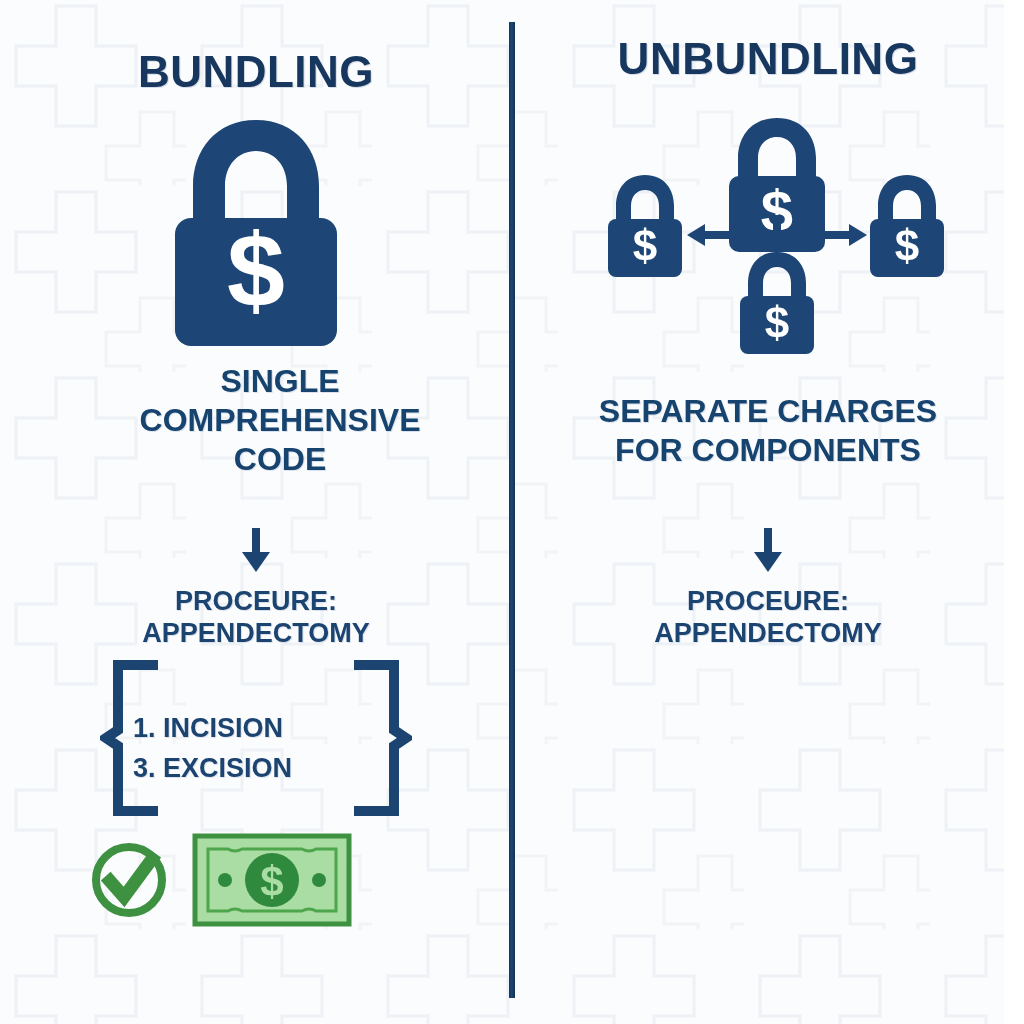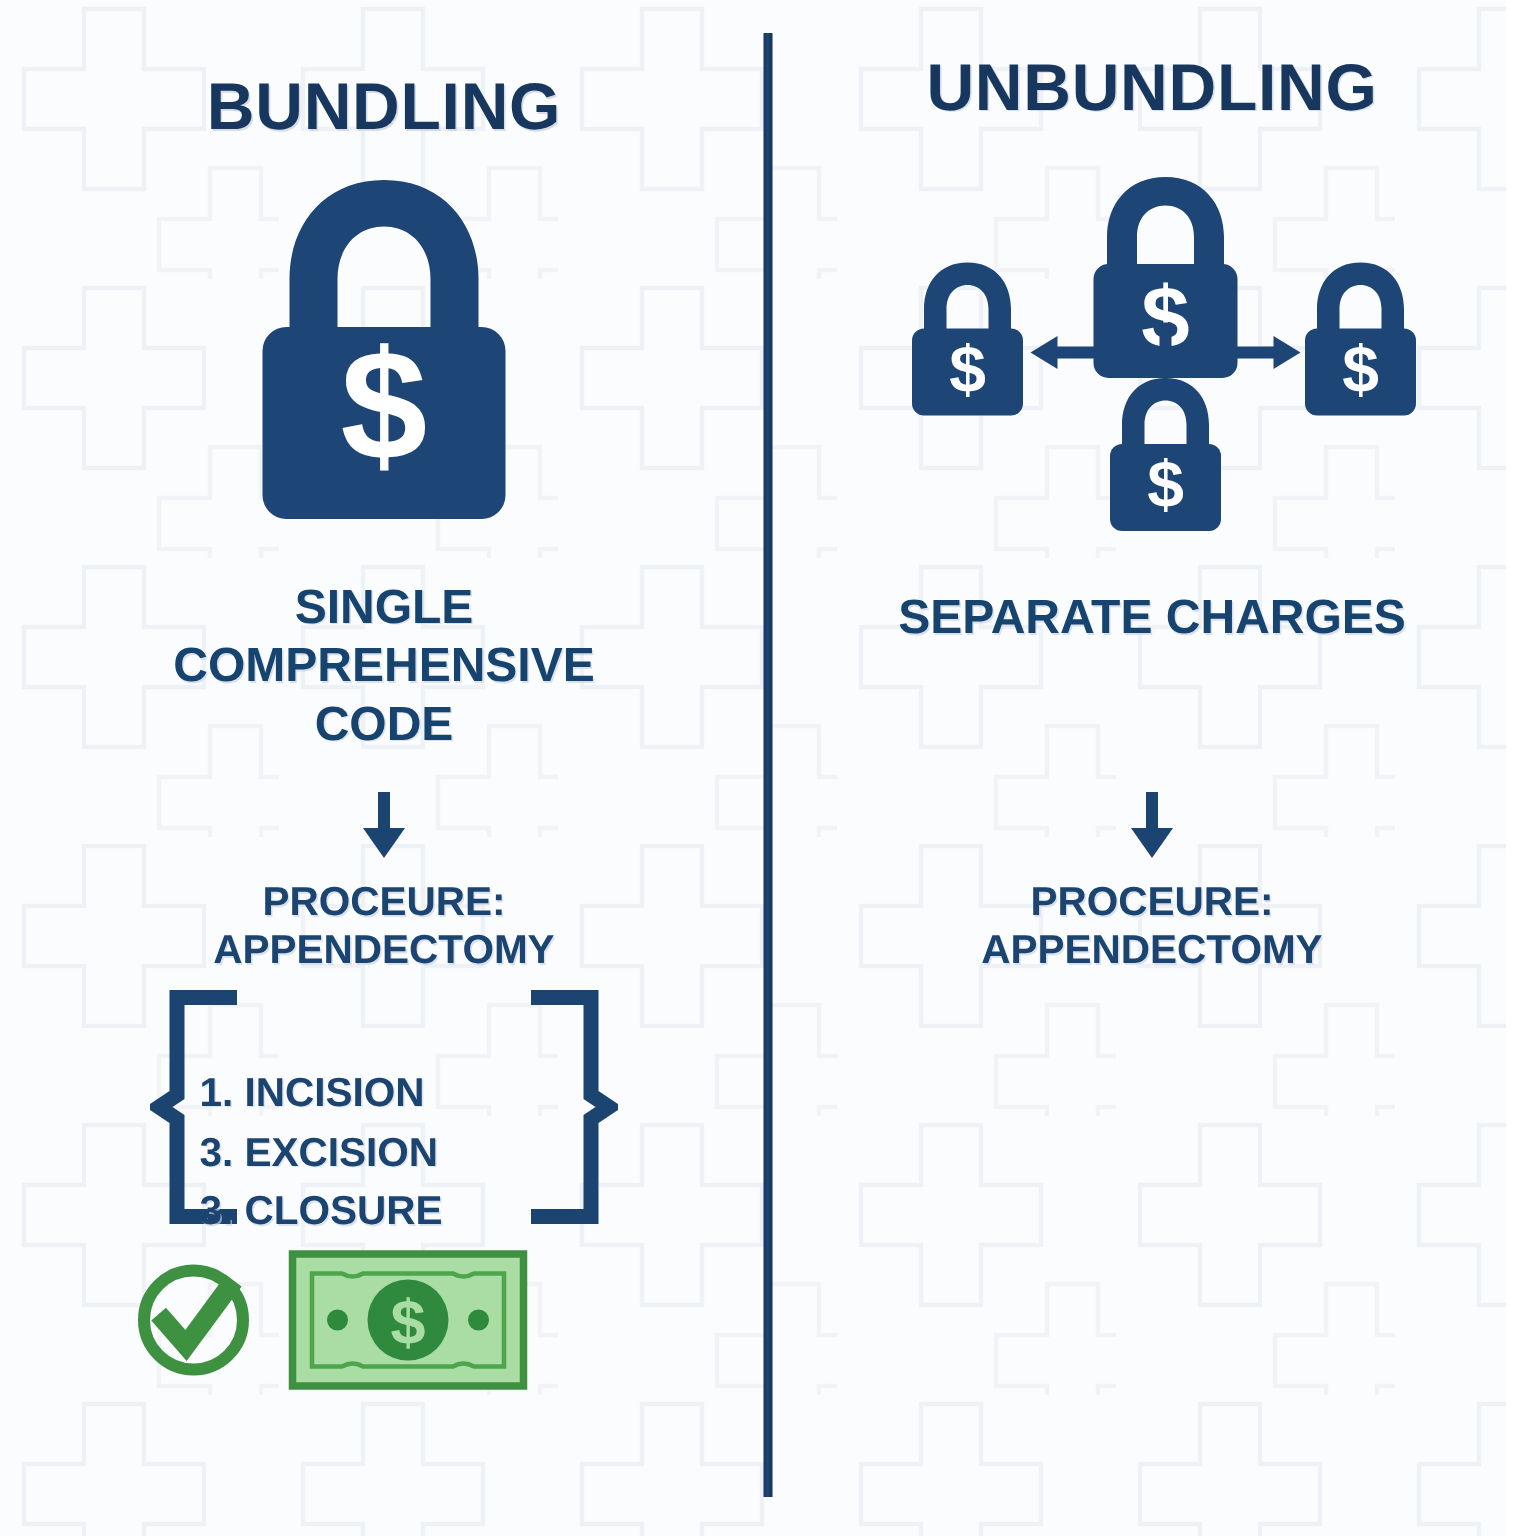--- a/index.html
+++ b/index.html
@@ -65,21 +65,21 @@
     position: absolute;
     left: 0;
     width: 512px;
     text-align: center;
     font-size: 32px;
     font-weight: 700;
     line-height: 1.22;
     color: #17436f;
     text-shadow: 1px 1px 0 rgba(205,214,226,0.7);
   }
-  #subhead-left  { top: 385px; }
+  #subhead-left  { top: 362px; margin-left: 24px; }
   #subhead-right { top: 392px; }
 
   .proc-label {
     position: absolute;
     left: 0;
     width: 512px;
     text-align: center;
     font-size: 27px;
     font-weight: 700;
     line-height: 1.2;
@@ -188,21 +188,20 @@
     </div>
 
     <svg id="bracket-left" width="312" height="156" viewBox="0 0 312 156">
       <path d="M58 5 L18 5 L18 70 L6 78 L18 86 L18 151 L58 151" fill="none" stroke="#1b4470" stroke-width="10" stroke-linejoin="miter"></path>
       <path d="M254 5 L294 5 L294 70 L306 78 L294 86 L294 151 L254 151" fill="none" stroke="#1b4470" stroke-width="10" stroke-linejoin="miter"></path>
     </svg>
 
     <div id="steps-left" class="steps">
       <span class="step-row">1. INCISION</span>
       <span class="step-row">3. EXCISION</span>
-      <span class="step-row">3. CLOSURE</span>
     </div>
 
     <div id="verdict-left">
       <svg width="82" height="82" viewBox="0 0 82 82">
         <circle cx="41" cy="41" r="33" fill="none" stroke="#3f9142" stroke-width="8"></circle>
         <path d="M22 42 L36 58 L64 20" fill="none" stroke="#3f9142" stroke-width="13" stroke-linecap="square" stroke-linejoin="miter"></path>
       </svg>
 
       <svg width="160" height="94" viewBox="0 0 160 94">
         <rect x="3" y="3" width="154" height="88" fill="#a9dda4" stroke="#3f9142" stroke-width="5"></rect>
@@ -254,20 +253,21 @@
         <path d="M265 123 L247 112 L247 134 Z"></path>
       </g>
       <g fill="#1d4575">
         <rect x="171" y="103" width="8" height="26"></rect>
         <path d="M175 143 L164 125 L186 125 Z"></path>
       </g>
     </svg>
 
     <div id="subhead-right" class="subhead">
       <span class="step-row">SEPARATE CHARGES</span>
+      <span class="step-row">FOR COMPONENTS</span>
     </div>
 
     <div id="arrow-right" class="down-arrow">
       <svg width="34" height="46" viewBox="0 0 34 46">
         <rect x="13" y="0" width="8" height="28" fill="#1b4470"></rect>
         <path d="M3 24 L17 44 L31 24 Z" fill="#1b4470"></path>
       </svg>
     </div>
 
     <div id="proc-right" class="proc-label">

